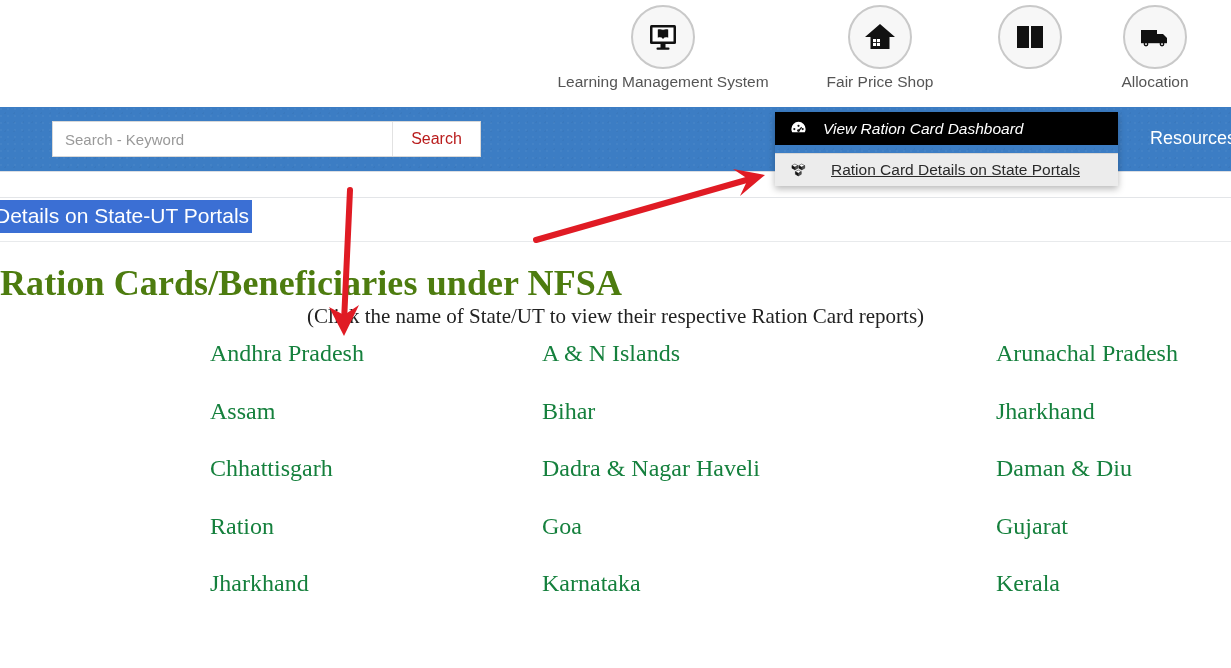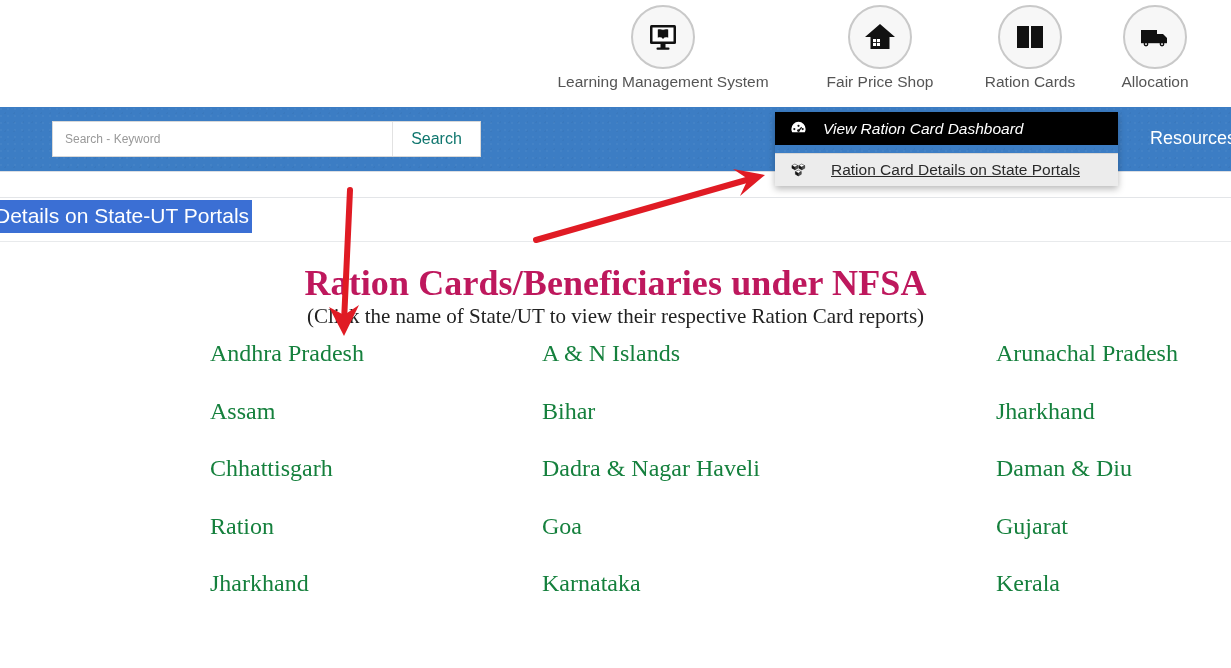--- a/index.html
+++ b/index.html
@@ -59,30 +59,30 @@
     font-family: "Liberation Sans", sans-serif;
     text-decoration: none;
   }
   .searchwrap {
     position: absolute; left: 52px; top: 121px;
     width: 429px; height: 36px;
     display: flex; background: #ffffff; border: 1px solid #d8d8d8;
   }
   .searchwrap input {
     flex: 1 1 auto; border: 0; outline: none; height: 100%;
-    padding: 0 12px; font-size: 12px; color: #444;
+    padding: 0 12px; font-size: 15px; color: #444;
     font-family: "Liberation Sans", sans-serif;
     background: transparent;
   }
   .searchwrap input::placeholder { color: #999; }
   .searchbtn {
     width: 88px; height: 100%;
     border: 0; border-left: 1px solid #e2e2e2;
     background: #ffffff; cursor: pointer;
-    color: #0f766e; font-size: 16px;
+    color: #b91c1c; font-size: 16px;
     font-family: "Liberation Sans", sans-serif;
   }
   .nav-resources {
     position: absolute; left: 1150px; top: 128px;
     color: #ffffff; font-size: 18px; white-space: nowrap;
     text-decoration: none;
     font-family: "Liberation Sans", sans-serif;
   }
 
   
@@ -133,22 +133,22 @@
   }
   .crumb-rule2 {
     position: absolute; left: 0; top: 241px; width: 1231px; height: 1px;
     background: #e8eaec;
   }
 
   
   .content { position: absolute; left: 0; top: 242px; width: 1231px; }
   .maintitle {
     position: absolute; left: 0; top: 20px; width: 1231px;
-    text-align: center;
-    color: #be185d;
+    text-align: left;
+    color: #4d7c0f;
     font-family: "Liberation Serif", serif;
     font-weight: bold;
     font-size: 36px;
     letter-spacing: .1px;
   }
   .subtitle {
     position: absolute; left: 0; top: 62px; width: 1231px;
     text-align: center;
     color: #222;
     font-family: "Liberation Serif", serif;
@@ -213,21 +213,20 @@
         <div class="lbl">Fair Price Shop</div>
       </div>
 
       <div class="topicon" id="ti-rc">
         <div class="circle">
           <svg width="34" height="34" viewBox="0 0 34 34">
             <rect x="4" y="6" width="12" height="22" fill="#111"></rect>
             <rect x="18" y="6" width="12" height="22" fill="#111"></rect>
           </svg>
         </div>
-        <div class="lbl">Ration Cards</div>
       </div>
 
       <div class="topicon" id="ti-alloc">
         <div class="circle">
           <svg width="34" height="34" viewBox="0 0 34 34">
             <rect x="3" y="10" width="16" height="12" fill="#111"></rect>
             <path d="M19 14h6l4 4v4h-10z" fill="#111"></path>
             <circle cx="8" cy="24" r="2.4" fill="#111"></circle>
             <circle cx="8" cy="24" r="1" fill="#fff"></circle>
             <circle cx="24" cy="24" r="2.4" fill="#111"></circle>

